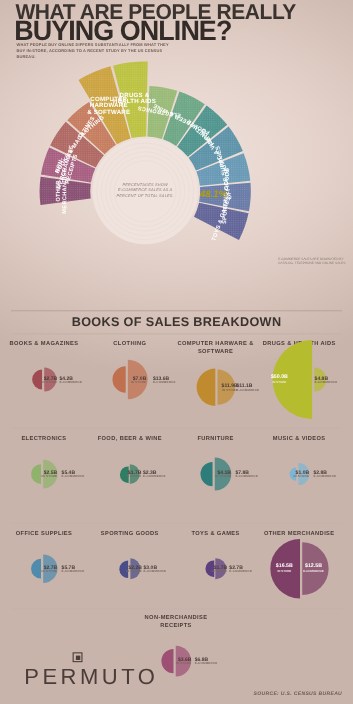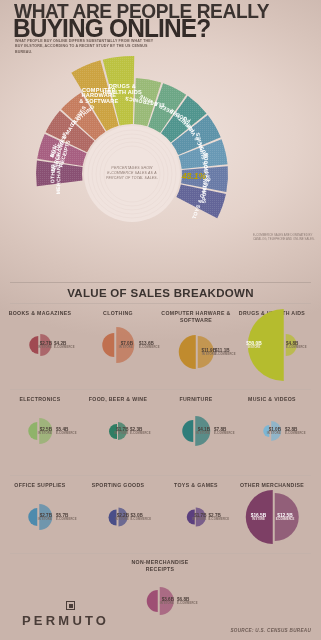--- a/index.html
+++ b/index.html
@@ -89,21 +89,21 @@
   .inval .lbl{font-size:2.7px;font-weight:bold;color:#f0e6e2;display:block;}
 
   
   .footer{position:absolute;left:0;bottom:0;width:321px;height:58px;}
   .logo{position:absolute;left:22px;bottom:12px;display:flex;align-items:center;}
   .logo-mark{
     width:9px;height:9px;border:1.2px solid #4a3d38;position:absolute;
     left:44px;top:-12px;box-sizing:border-box;
   }
   .logo-mark:after{content:"";position:absolute;left:2px;top:2px;width:3.5px;height:3.5px;background:#4a3d38;}
-  .logo-text{font-size:13px;font-weight:bold;color:#4a3d38;letter-spacing:3.2px;}
+  .logo-text{font-size:20px;font-weight:normal;color:#4a3d38;letter-spacing:3.2px;}
   .source{position:absolute;right:10px;bottom:7px;font-size:4.6px;font-weight:bold;
     color:#6d5b54;font-style:italic;letter-spacing:0.3px;}
 </style>
 </head>
 <body>
 
 <div id="page">
 
   <div class="header">
     <div class="h-title1">WHAT ARE PEOPLE REALLY</div>
@@ -187,21 +187,21 @@
       <text class="center-note" x="104" y="117" text-anchor="middle">PERCENTAGES SHOW</text>
       <text class="center-note" x="104" y="122" text-anchor="middle">E-COMMERCE SALES AS A</text>
       <text class="center-note" x="104" y="127" text-anchor="middle">PERCENT OF TOTAL SALES.</text>
       <text class="hl-pct" x="166" y="127" text-anchor="middle">48.1%</text>
     </svg>
     <div class="dh-foot">E-COMMERCE SALES ARE DOMINATED BY CATALOG, TELEPHONE AND ONLINE SALES.</div>
   </div>
 
   <div class="vsb">
     <div class="rule"></div>
-    <div class="vsb-title">VALUE OF SALES BREAKDOWN</div>
+    <div class="vsb-title">BOOKS OF SALES BREAKDOWN</div>
     <div class="rule thin"></div>
     <div id="rows-host">
         <div class="row" style="height: 85px;">
           <div class="cell" style="left: 2px; top: 6px; width: 76px;">
             <div class="cat-name">BOOKS &amp; MAGAZINES</div>
             <div class="pair">
               <div class="halves">
                 <div class="hleft" style="width: 9px; height: 18px; background: rgb(160, 74, 82);"></div>
                 <div class="gap"></div>
                 <div class="hright" style="width: 11px; height: 22px; background: rgb(160, 74, 82); opacity: 0.72;"></div>

